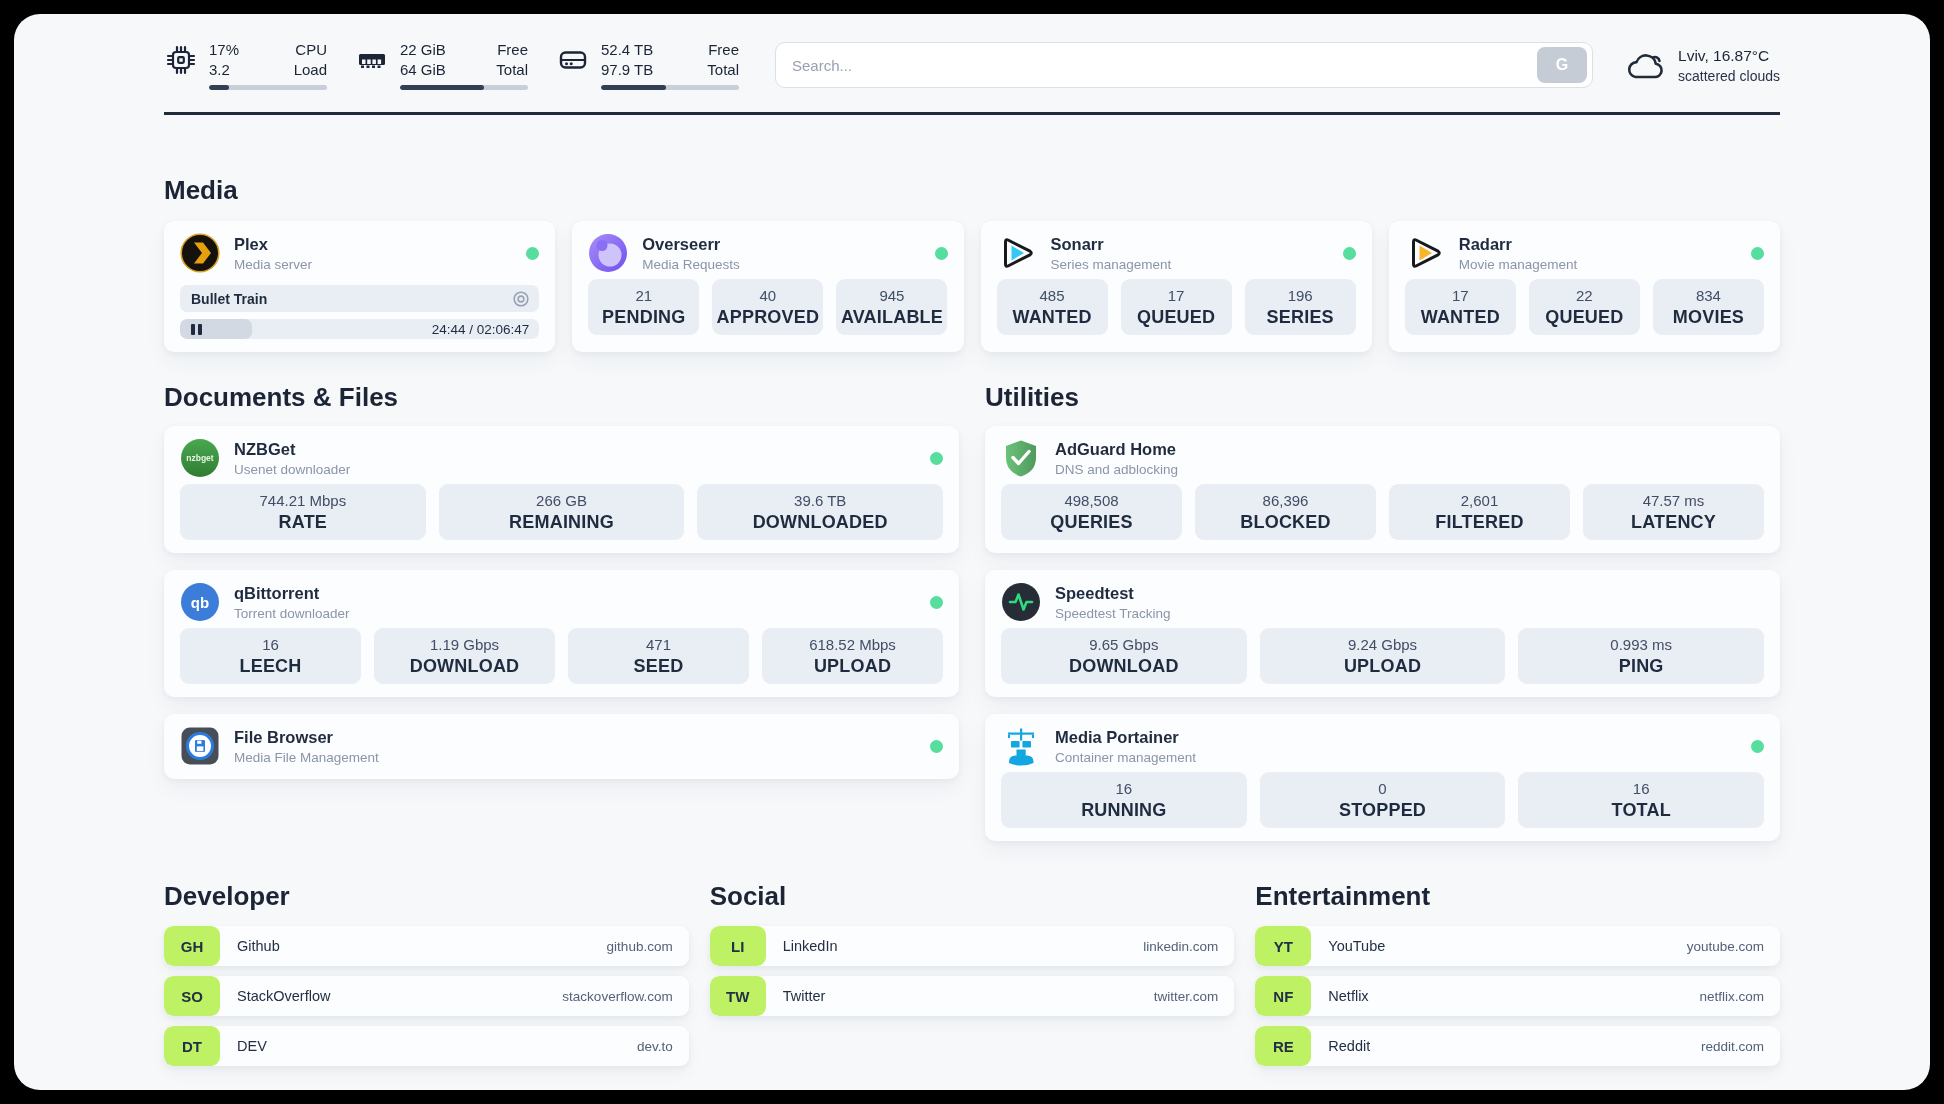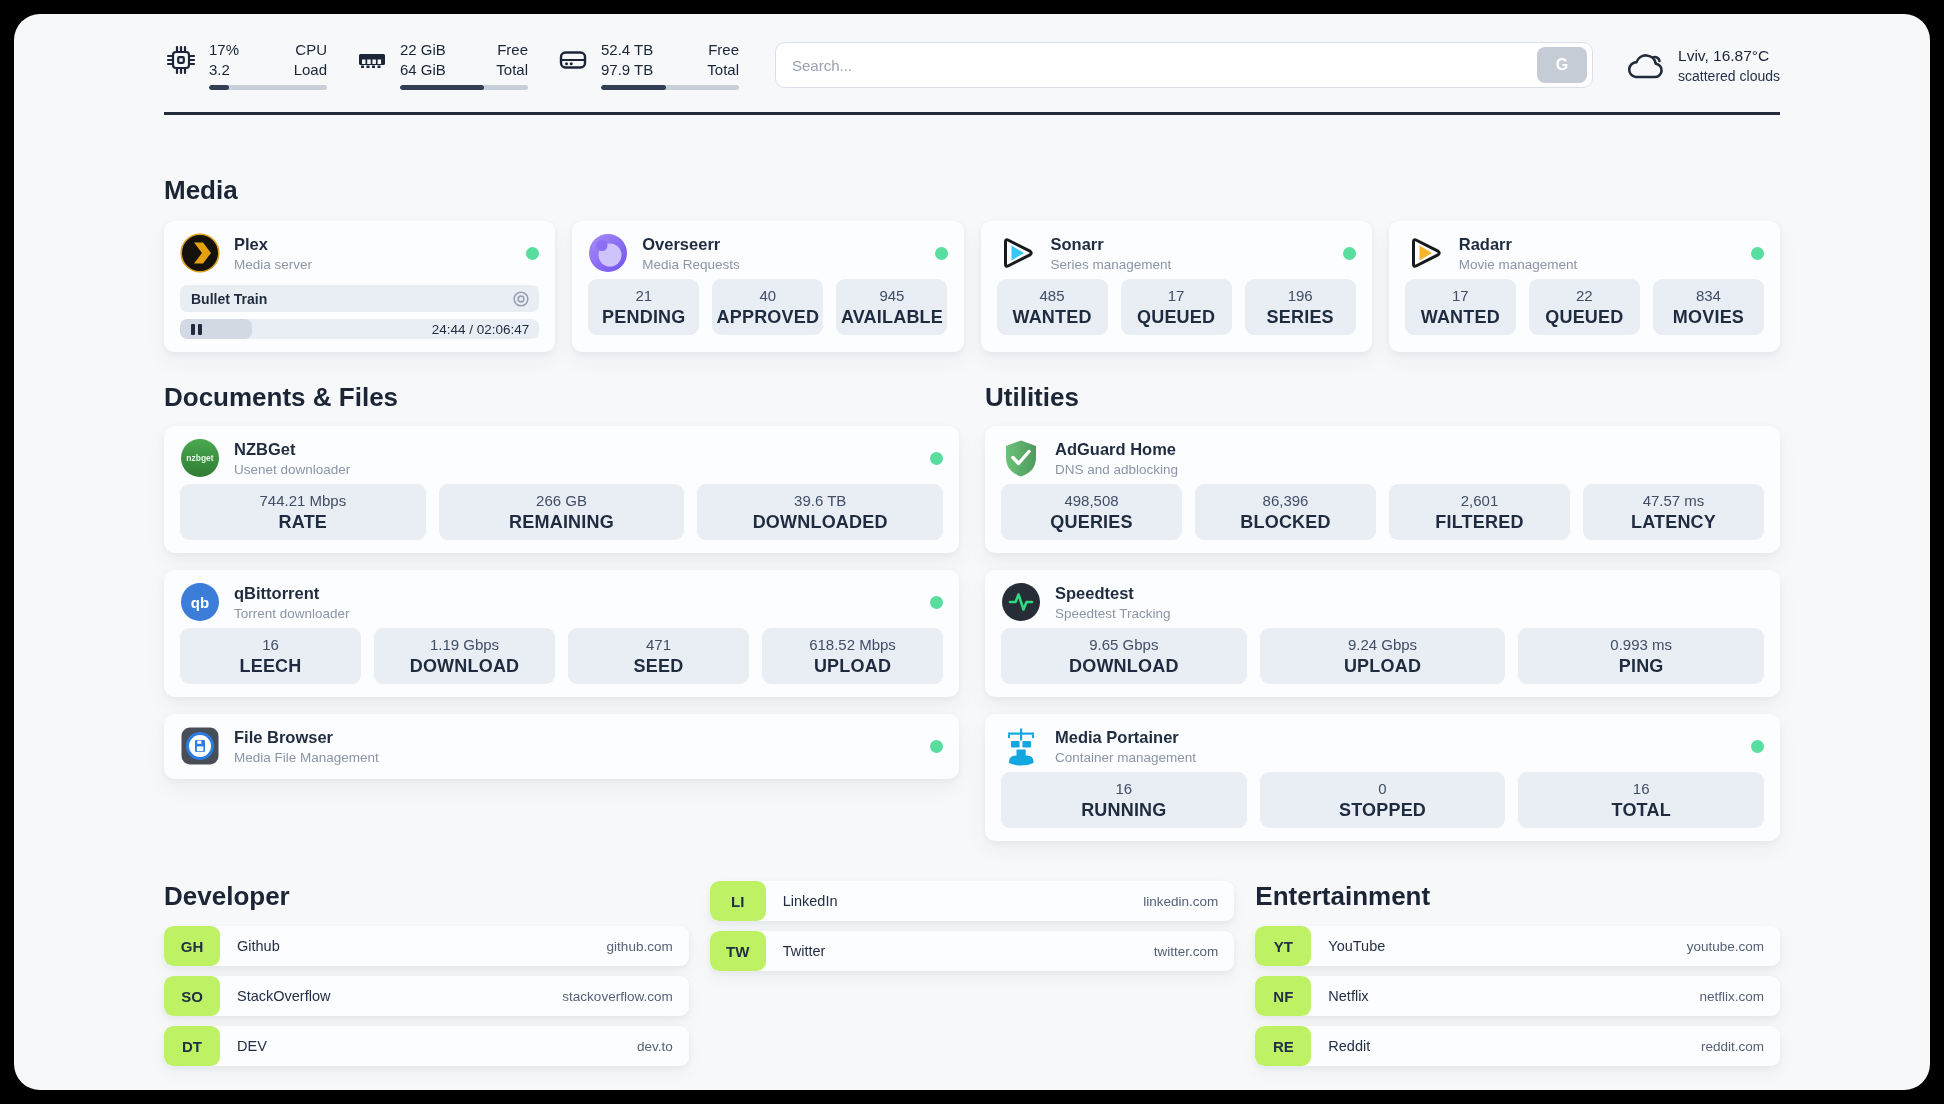--- a/index.html
+++ b/index.html
@@ -517,20 +517,21 @@
           <div class="bm-url">stackoverflow.com</div>
         </div>
         <div class="bm-row">
           <div class="bm-badge">DT</div>
           <div class="bm-name">DEV</div>
           <div class="bm-url">dev.to</div>
         </div>
       </div>
 
       <div>
+        <div class="section-title bm-title">Social</div>
         <div class="bm-row">
           <div class="bm-badge">LI</div>
           <div class="bm-name">LinkedIn</div>
           <div class="bm-url">linkedin.com</div>
         </div>
         <div class="bm-row">
           <div class="bm-badge">TW</div>
           <div class="bm-name">Twitter</div>
           <div class="bm-url">twitter.com</div>
         </div>

